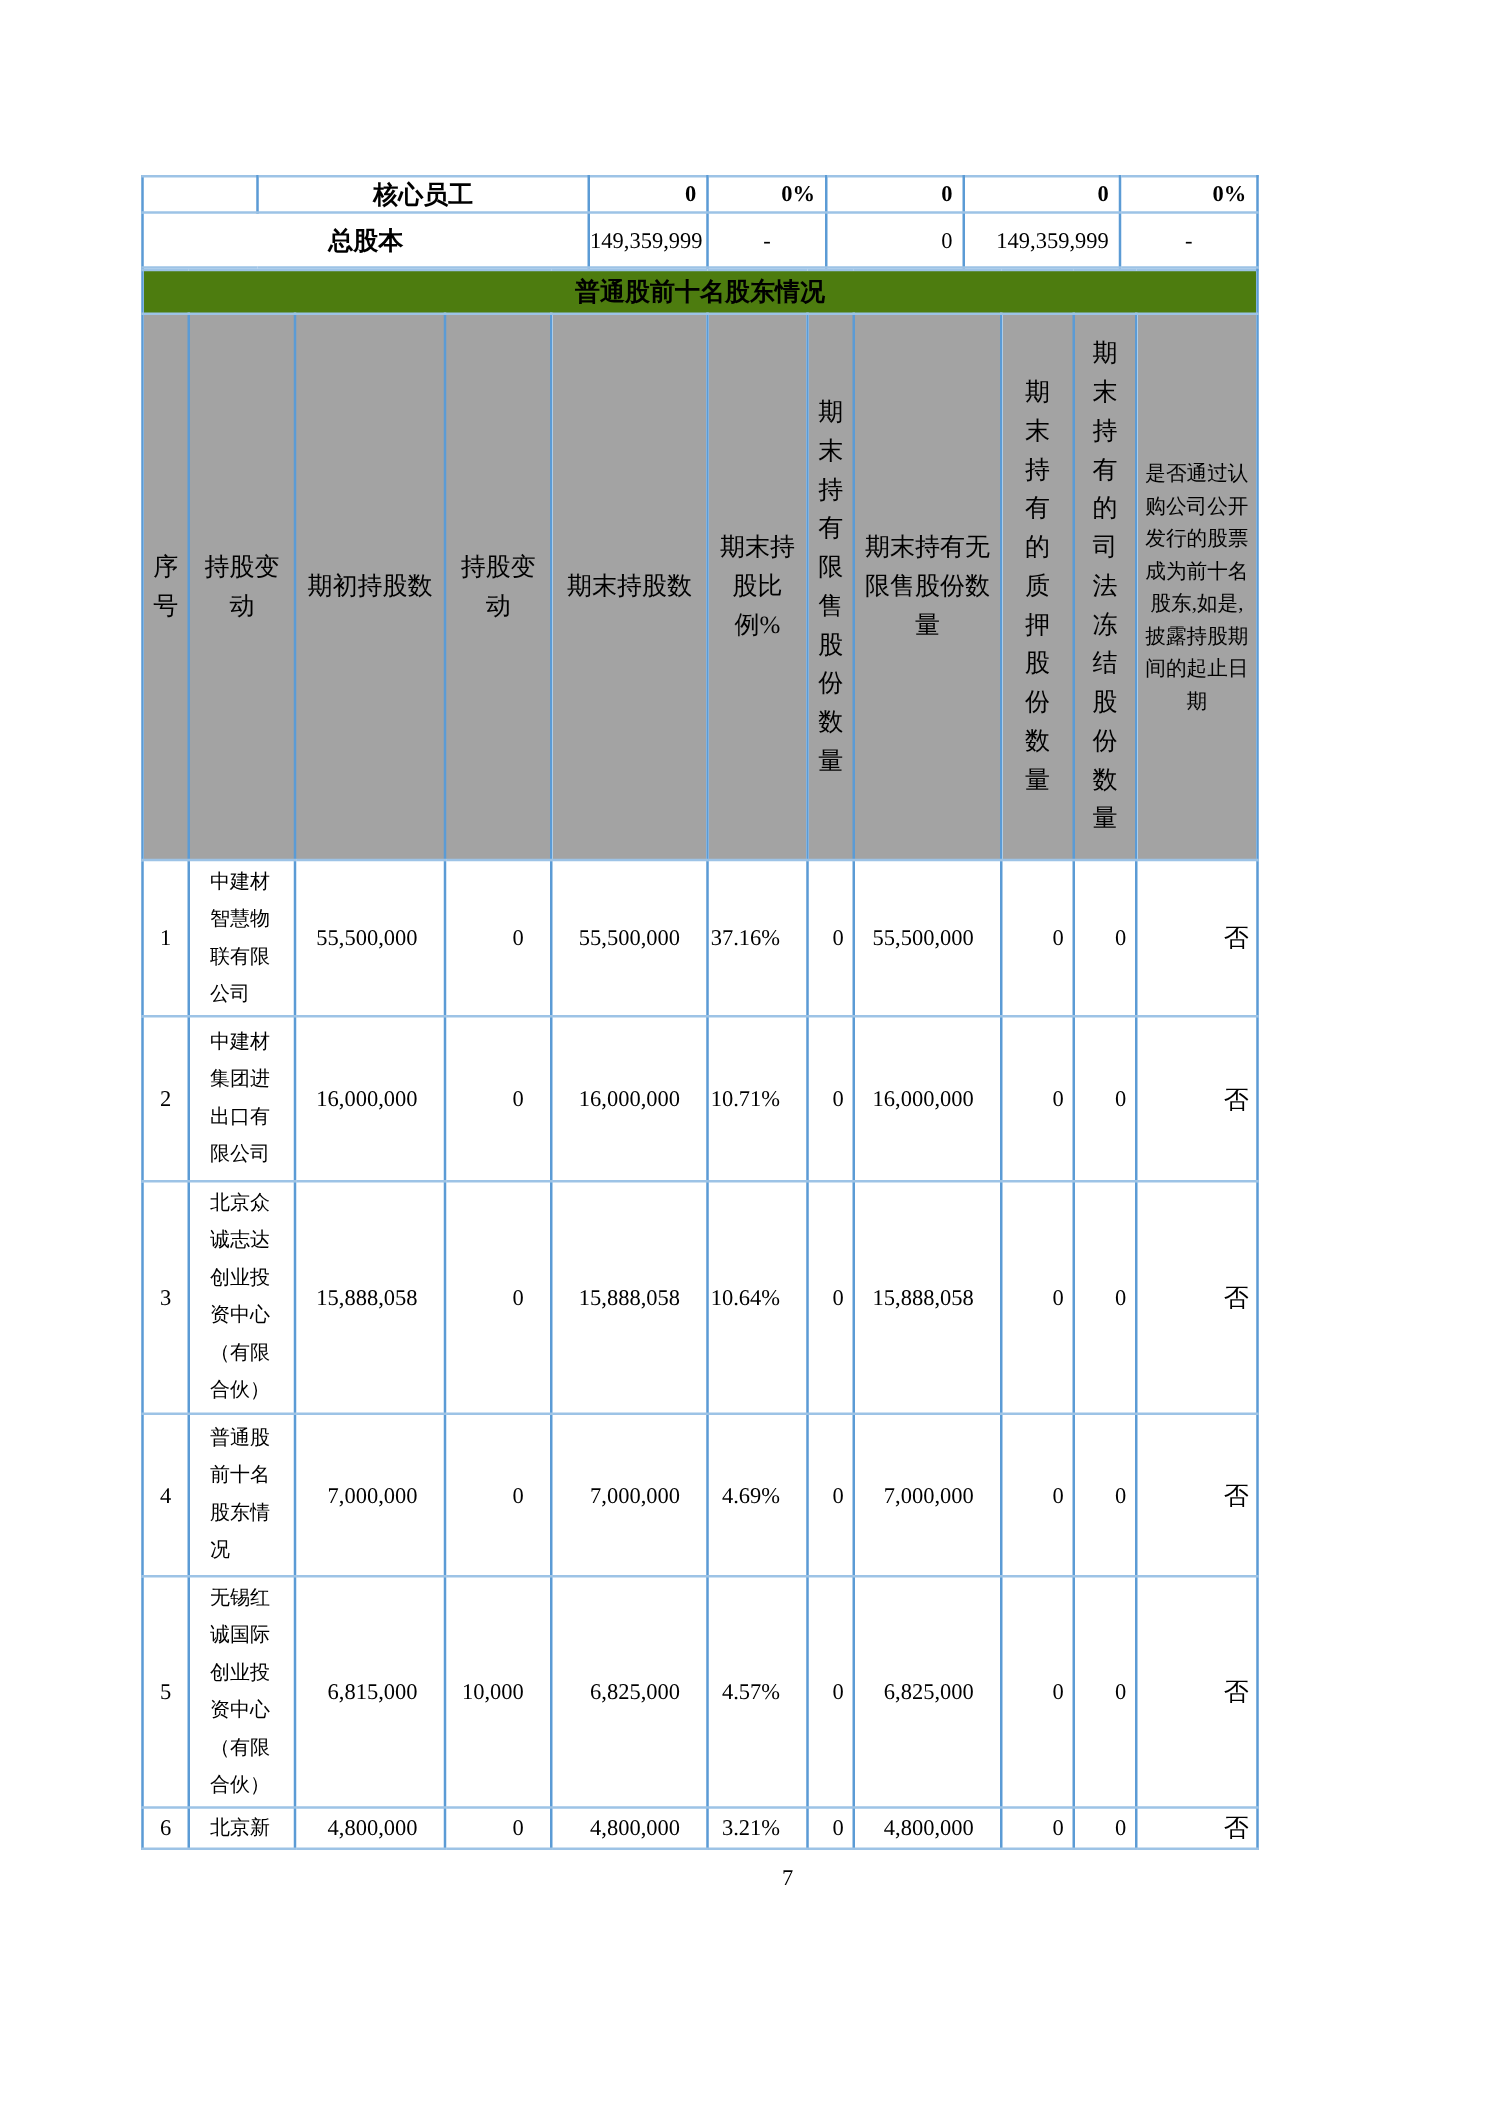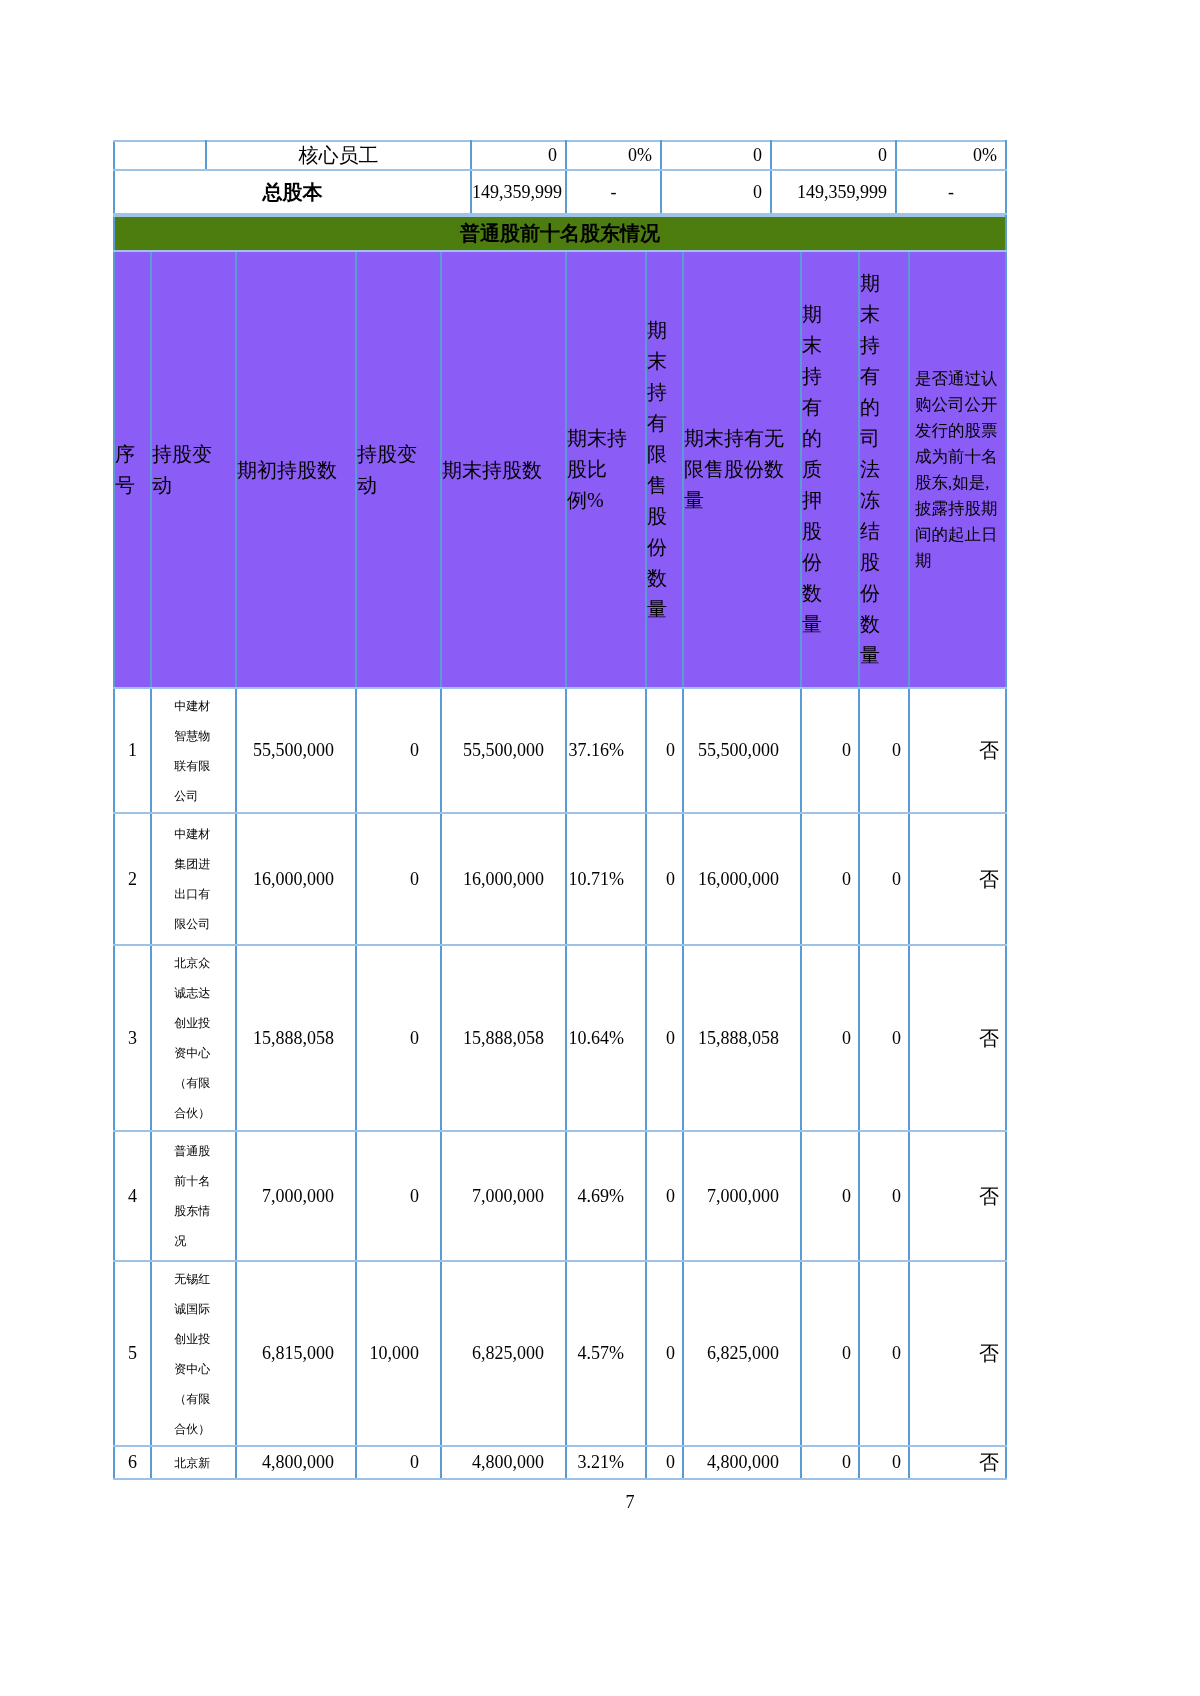--- a/index.html
+++ b/index.html
@@ -5,41 +5,41 @@
   html,body{margin:0;padding:0;}
   body{
     width:1200px;height:1696px;background:#ffffff;color:#000;
     font-family:"Liberation Serif","DejaVu Serif",serif;
     overflow:hidden;
   }
   .page{padding:140px 0 0 113px;}
   table.tbl{border-collapse:collapse;table-layout:fixed;width:892px;}
   td{border:2px solid;border-color:#9dc3e6 #5b9bd5;padding:0;overflow:hidden;vertical-align:middle;}
   
-  tr.t0{height:27px;}
+  tr.t0{height:27px;font-weight:bold;}
   tr.t1{height:44px;}
   tr.t2{height:33px;}
   td.lbl{text-align:center;font-size:20px;}
   td.b{font-weight:bold;}
   td.num{text-align:right;font-size:18px;}
   td.num .cs{padding-right:8px;}
   td.dash{text-align:center;font-size:18px;}
   
   .unit{width:892px;text-align:right;font-size:19px;margin:28px 0 3px 0;}
   
   tr.title-row td{background:#4d7c0f;text-align:center;font-weight:bold;font-size:20px;height:33px;}
   tr.hr{height:437px;}
-  td.hd{background:#8b5cf6;font-size:20px;line-height:31px;}
+  td.hd{background:#a3a3a3;text-align:center;font-size:20px;line-height:31px;}
   td.hd .cs{display:inline-block;vertical-align:middle;}
   td.w3 .cs{width:3.25em;}
   td.w1 .cs{width:1.15em;}
   td.w5 .cs{width:5.3em;}
   td.last{font-size:16.5px;line-height:26px;padding:0 5px;}
   td.c-idx{text-align:center;font-size:18px;}
-  td.c-name{text-align:center;font-size:12px;line-height:30px;}
+  td.c-name{text-align:center;font-size:16px;line-height:30px;}
   td.c-name .cs{display:inline-block;width:3.2em;text-align:left;}
   td.c-num{text-align:right;font-size:18px;}
   td.c-num .cs{padding-right:21px;}
   td.c-num0{text-align:right;font-size:18px;}
   td.c-num0 .cs{padding-right:7px;}
   td.c-ans{text-align:right;font-size:20px;}
   td.c-ans .cs{padding-right:6px;}
   .pageno{width:1034px;text-align:center;font-size:18px;margin-top:12px;}
 </style>
 </head>

